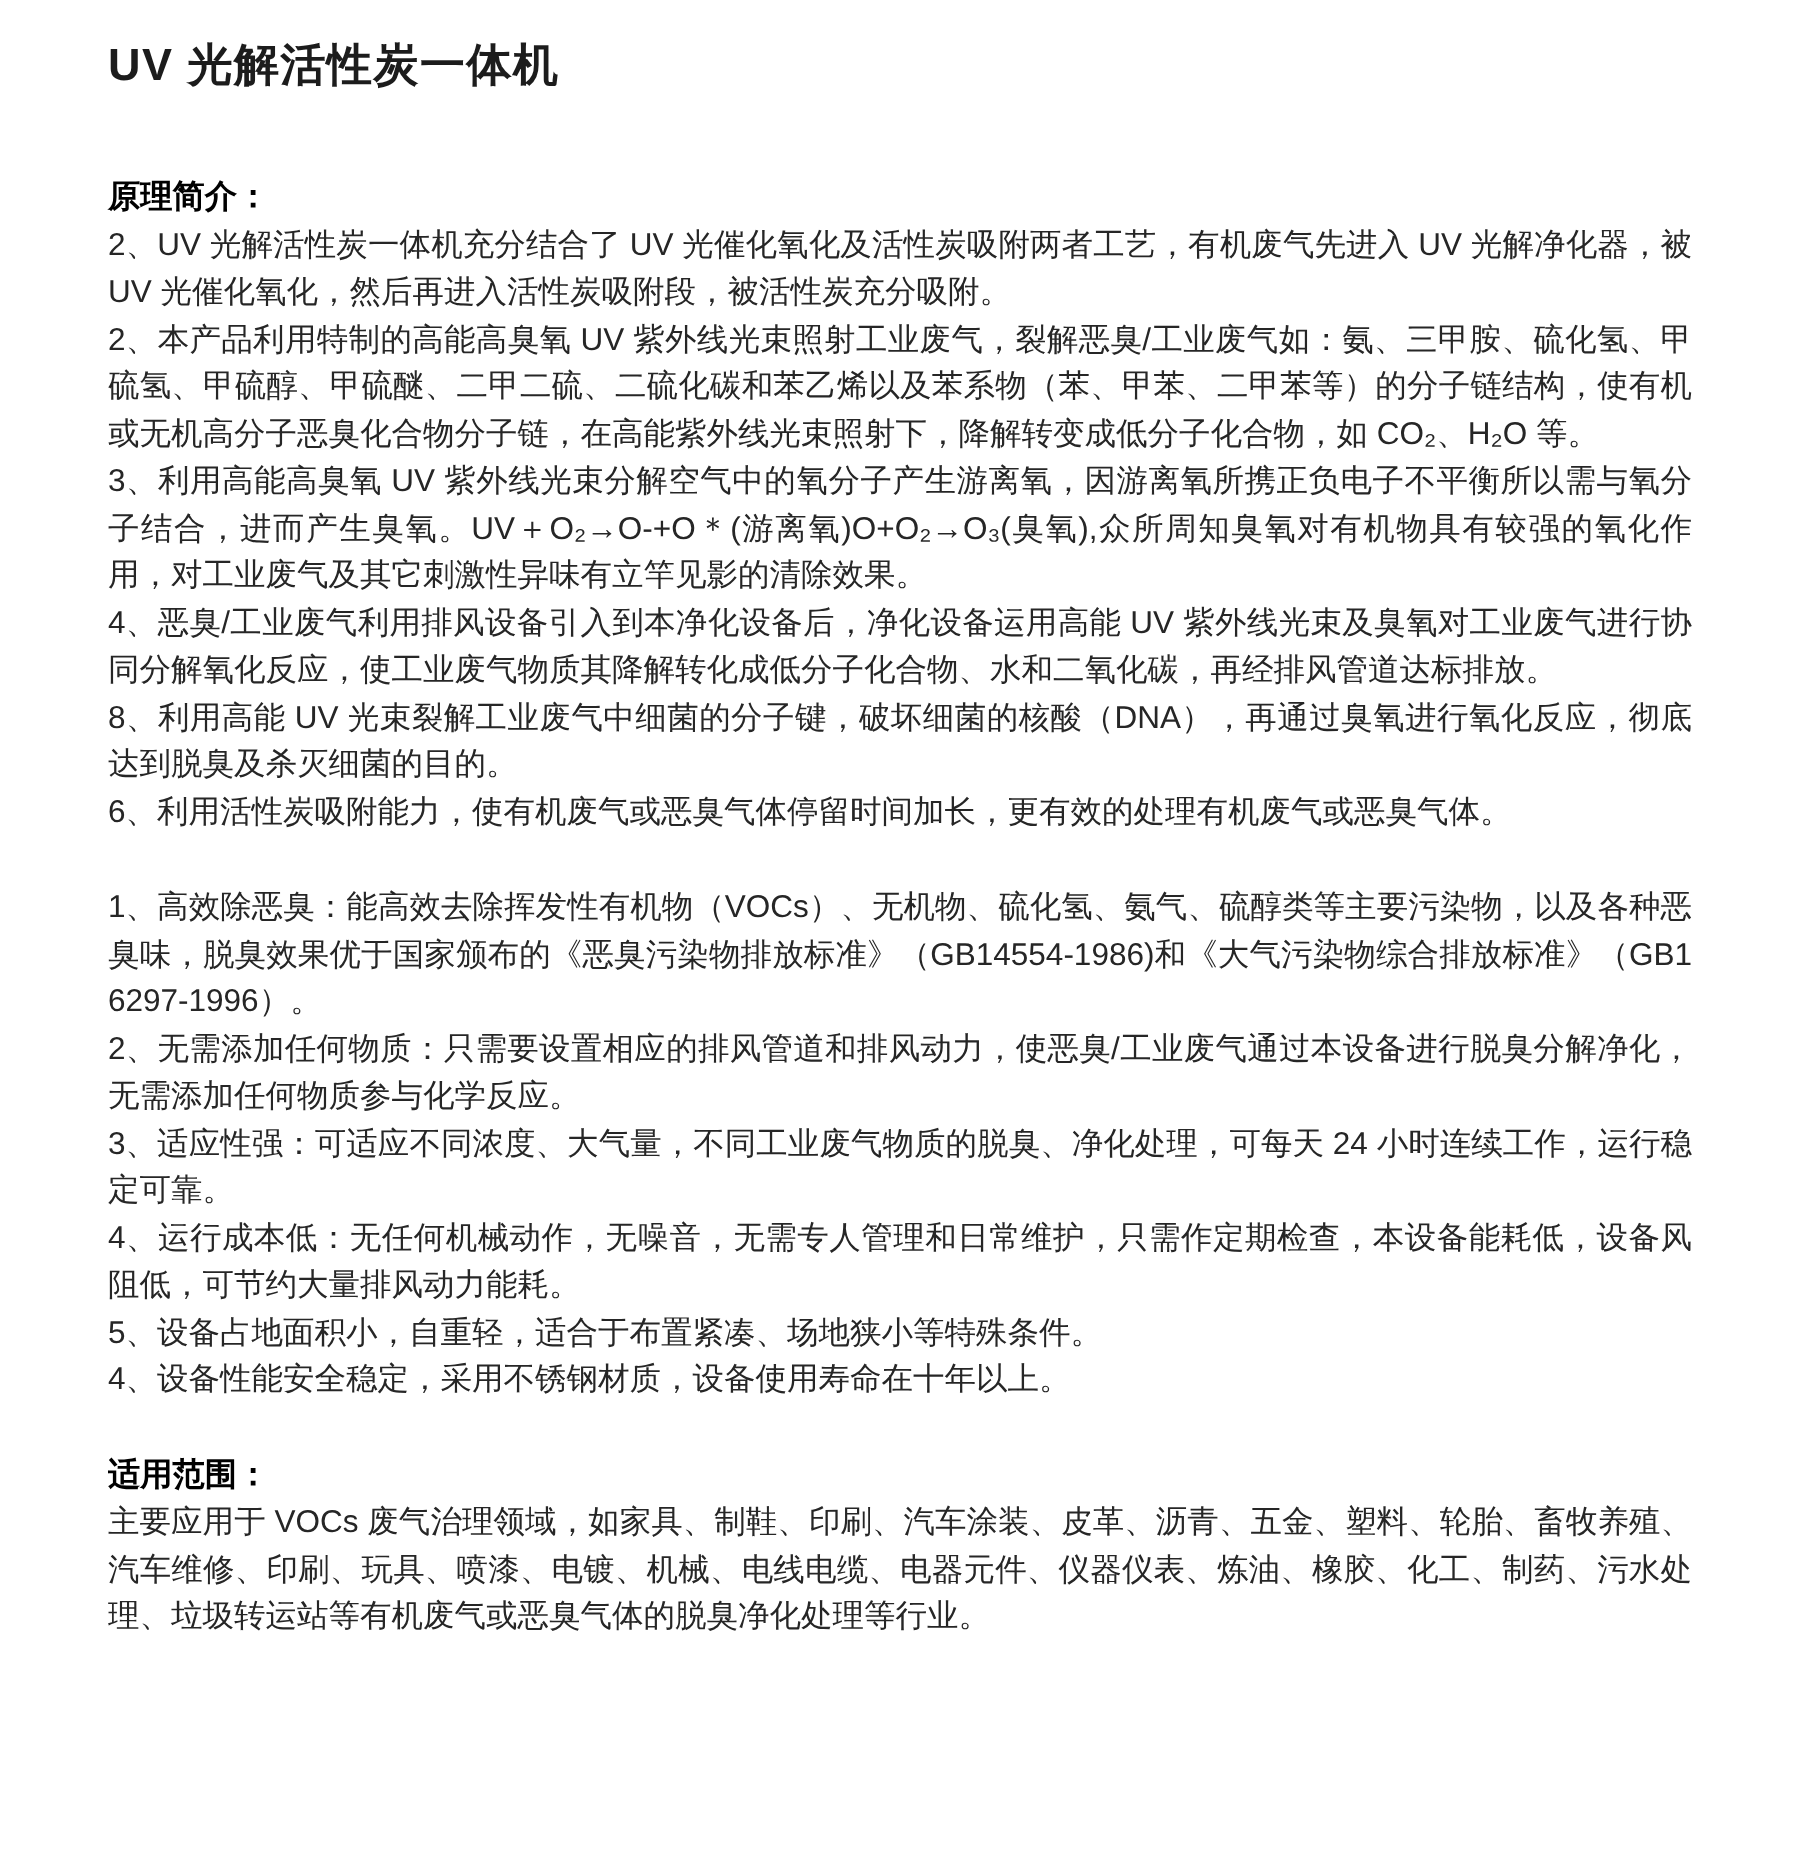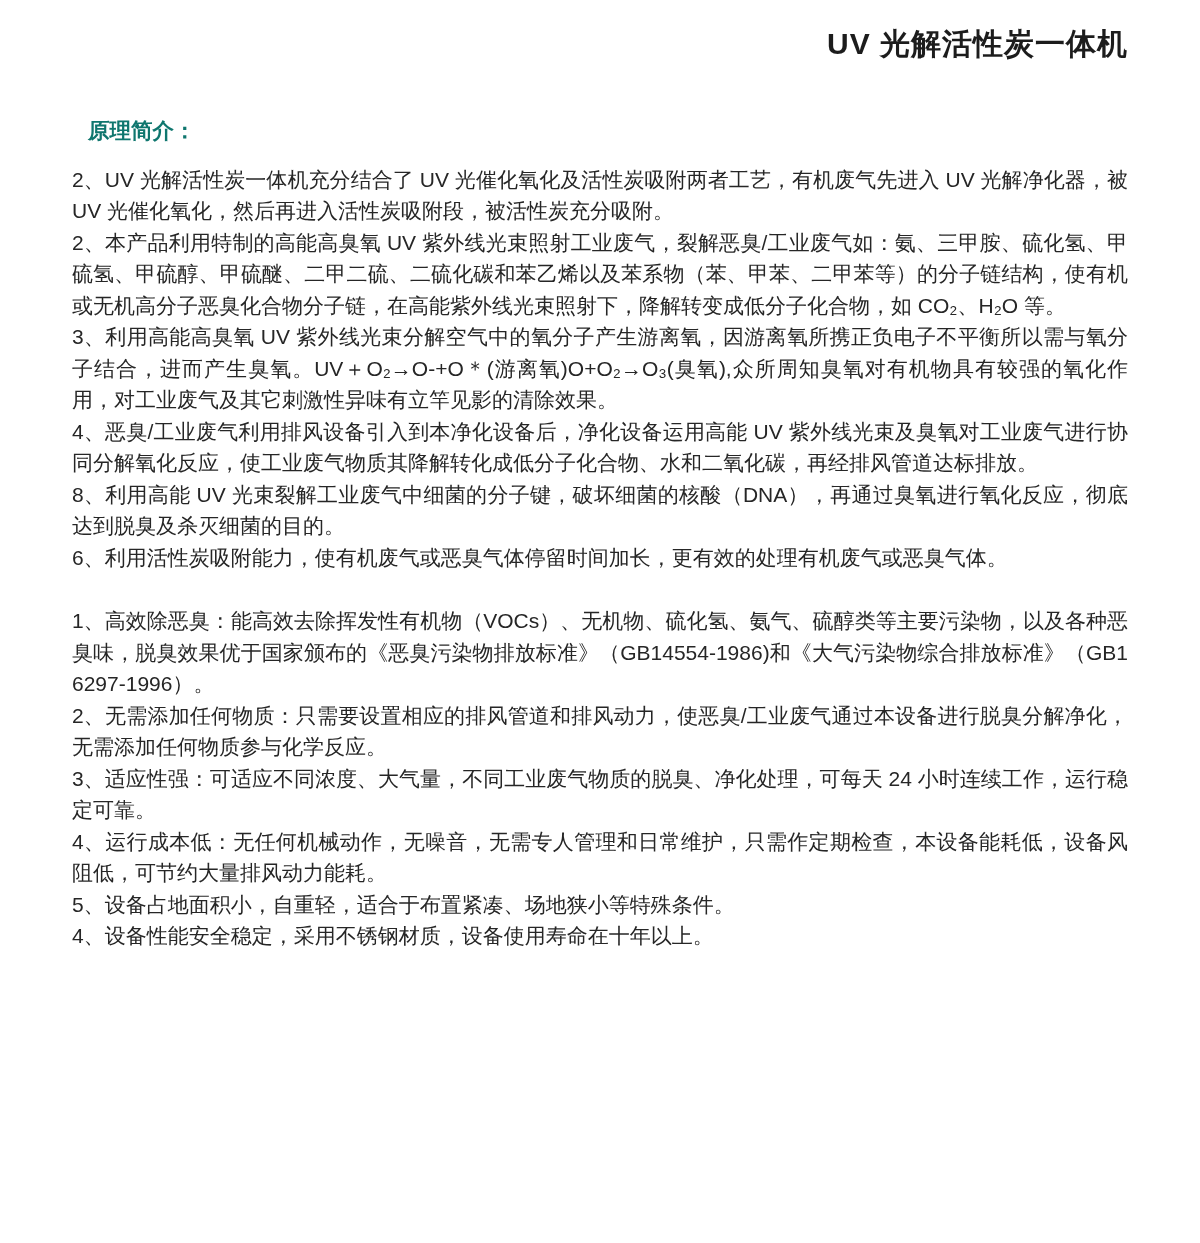--- a/index.html
+++ b/index.html
@@ -10,36 +10,36 @@
   .page {
     width: 1200px;
     min-height: 1243px;
     box-sizing: border-box;
     padding: 16px 72px 40px 72px;
     background: #ffffff;
     font-family: "Liberation Sans", "DejaVu Sans", sans-serif;
     color: #262626;
   }
   .doc-title {
-    text-align: right;
+    text-align: left;
     font-size: 30px;
     font-weight: 700;
     line-height: 44px;
     margin: 6px 0 50px 0;
     color: #1c1c1c;
     letter-spacing: 1px;
   }
   .section { margin-top: 32px; }
   .section.first { margin-top: 0; }
   .section-heading {
     font-size: 21.5px;
     font-weight: 700;
     line-height: 31.5px;
-    margin: 16px;
-    color: #0f766e;
+    margin: 0;
+    color: #000000;
   }
   .para {
     font-size: 21px;
     line-height: 31.5px;
     margin: 0;
     text-align: justify;
     text-justify: inter-ideograph;
     word-break: break-all;
   }
 </style>
@@ -62,14 +62,18 @@
 
   <div class="section">
     <p class="para">1、高效除恶臭：能高效去除挥发性有机物（VOCs）、无机物、硫化氢、氨气、硫醇类等主要污染物，以及各种恶臭味，脱臭效果优于国家颁布的《恶臭污染物排放标准》（GB14554-1986)和《大气污染物综合排放标准》（GB16297-1996）。</p>
     <p class="para">2、无需添加任何物质：只需要设置相应的排风管道和排风动力，使恶臭/工业废气通过本设备进行脱臭分解净化，无需添加任何物质参与化学反应。</p>
     <p class="para">3、适应性强：可适应不同浓度、大气量，不同工业废气物质的脱臭、净化处理，可每天 24 小时连续工作，运行稳定可靠。</p>
     <p class="para">4、运行成本低：无任何机械动作，无噪音，无需专人管理和日常维护，只需作定期检查，本设备能耗低，设备风阻低，可节约大量排风动力能耗。</p>
     <p class="para">5、设备占地面积小，自重轻，适合于布置紧凑、场地狭小等特殊条件。</p>
     <p class="para">4、设备性能安全稳定，采用不锈钢材质，设备使用寿命在十年以上。</p>
   </div>
 
+  <div class="section">
+    <h2 class="section-heading">适用范围：</h2>
+    <p class="para">主要应用于 VOCs 废气治理领域，如家具、制鞋、印刷、汽车涂装、皮革、沥青、五金、塑料、轮胎、畜牧养殖、汽车维修、印刷、玩具、喷漆、电镀、机械、电线电缆、电器元件、仪器仪表、炼油、橡胶、化工、制药、污水处理、垃圾转运站等有机废气或恶臭气体的脱臭净化处理等行业。</p>
+  </div>
 
 </div>
 
 </body></html>

